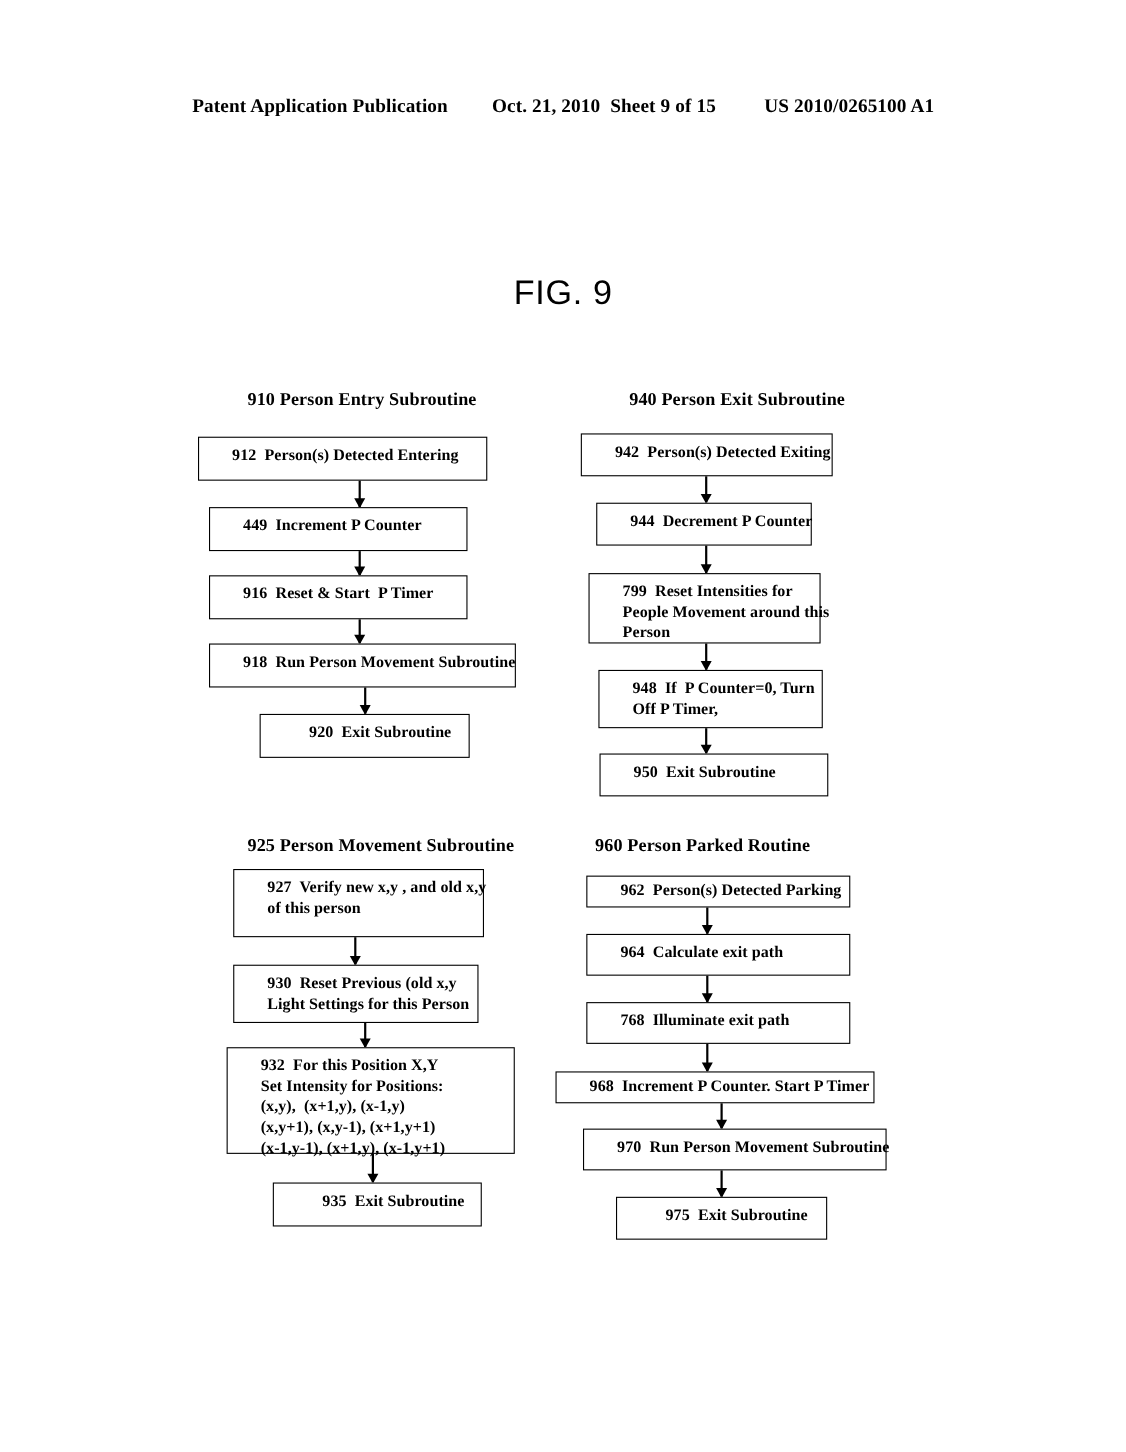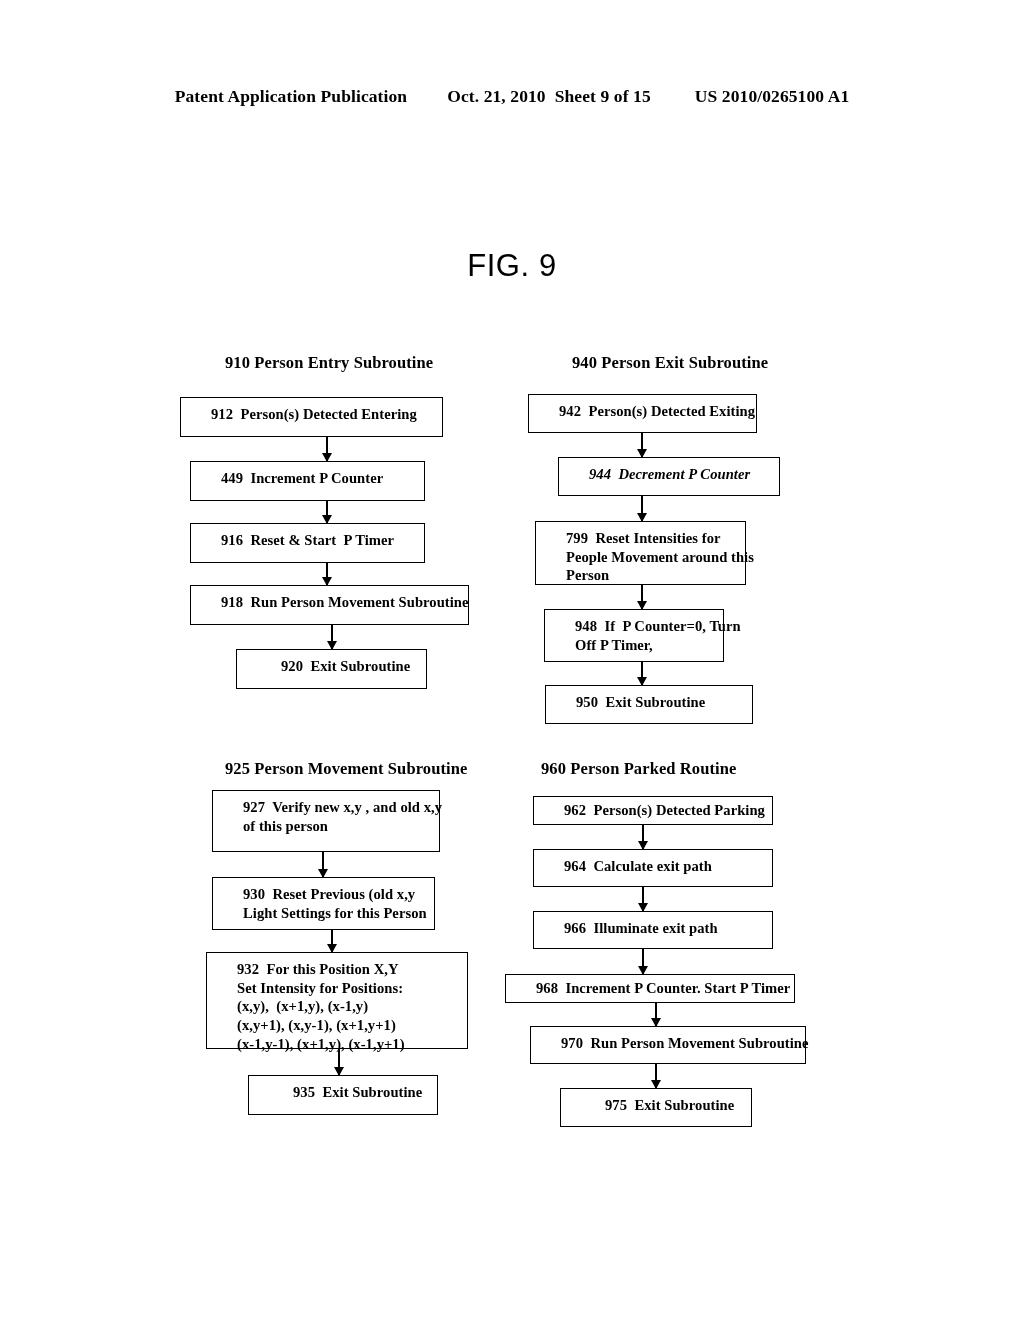--- a/index.html
+++ b/index.html
@@ -131,33 +131,33 @@
 </div>
 
 <div class="chart">
   <div class="chart-title" style="left:572px; top:353px;">940  Person Exit Subroutine</div>
 
   <div class="node" style="left:528px; top:394px; width:229px; height:39px;">
     <span class="ln">942  Person(s) Detected Exiting</span>
   </div>
   <div class="conn" style="left:641px; top:433px; height:24px;"></div>
 
-  <div class="node" style="left:558px; top:457px; width:222px; height:39px;font-style:italic;">
+  <div class="node" style="left:542px; top:457px; width:196px; height:39px;">
     <span class="ln">944  Decrement P Counter</span>
   </div>
   <div class="conn" style="left:641px; top:496px; height:25px;"></div>
 
   <div class="node" style="left:535px; top:521px; width:211px; height:64px;">
     <span class="ln">799  Reset Intensities for</span>
     <span class="ln">People Movement around this</span>
     <span class="ln">Person</span>
   </div>
   <div class="conn" style="left:641px; top:585px; height:24px;"></div>
 
-  <div class="node" style="left:544px; top:609px; width:180px; height:53px;">
+  <div class="node" style="left:544px; top:609px; width:204px; height:53px;">
     <span class="ln">948  If  P Counter=0, Turn</span>
     <span class="ln">Off P Timer,</span>
   </div>
   <div class="conn" style="left:641px; top:662px; height:23px;"></div>
 
   <div class="node" style="left:545px; top:685px; width:208px; height:39px;">
     <span class="ln">950  Exit Subroutine</span>
   </div>
 </div>
 
@@ -197,21 +197,21 @@
     <span class="ln">962  Person(s) Detected Parking</span>
   </div>
   <div class="conn" style="left:642px; top:825px; height:24px;"></div>
 
   <div class="node" style="left:533px; top:849px; width:240px; height:38px;">
     <span class="ln">964  Calculate exit path</span>
   </div>
   <div class="conn" style="left:642px; top:887px; height:24px;"></div>
 
   <div class="node" style="left:533px; top:911px; width:240px; height:38px;">
-    <span class="ln">966  Illuminate exit path</span>
+    <span class="ln">768  Illuminate exit path</span>
   </div>
   <div class="conn" style="left:642px; top:949px; height:25px;"></div>
 
   <div class="node" style="left:505px; top:974px; width:290px; height:29px; padding-top:4px;">
     <span class="ln">968  Increment P Counter. Start P Timer</span>
   </div>
   <div class="conn" style="left:655px; top:1003px; height:23px;"></div>
 
   <div class="node" style="left:530px; top:1026px; width:276px; height:38px;">
     <span class="ln">970  Run Person Movement Subroutine</span>

